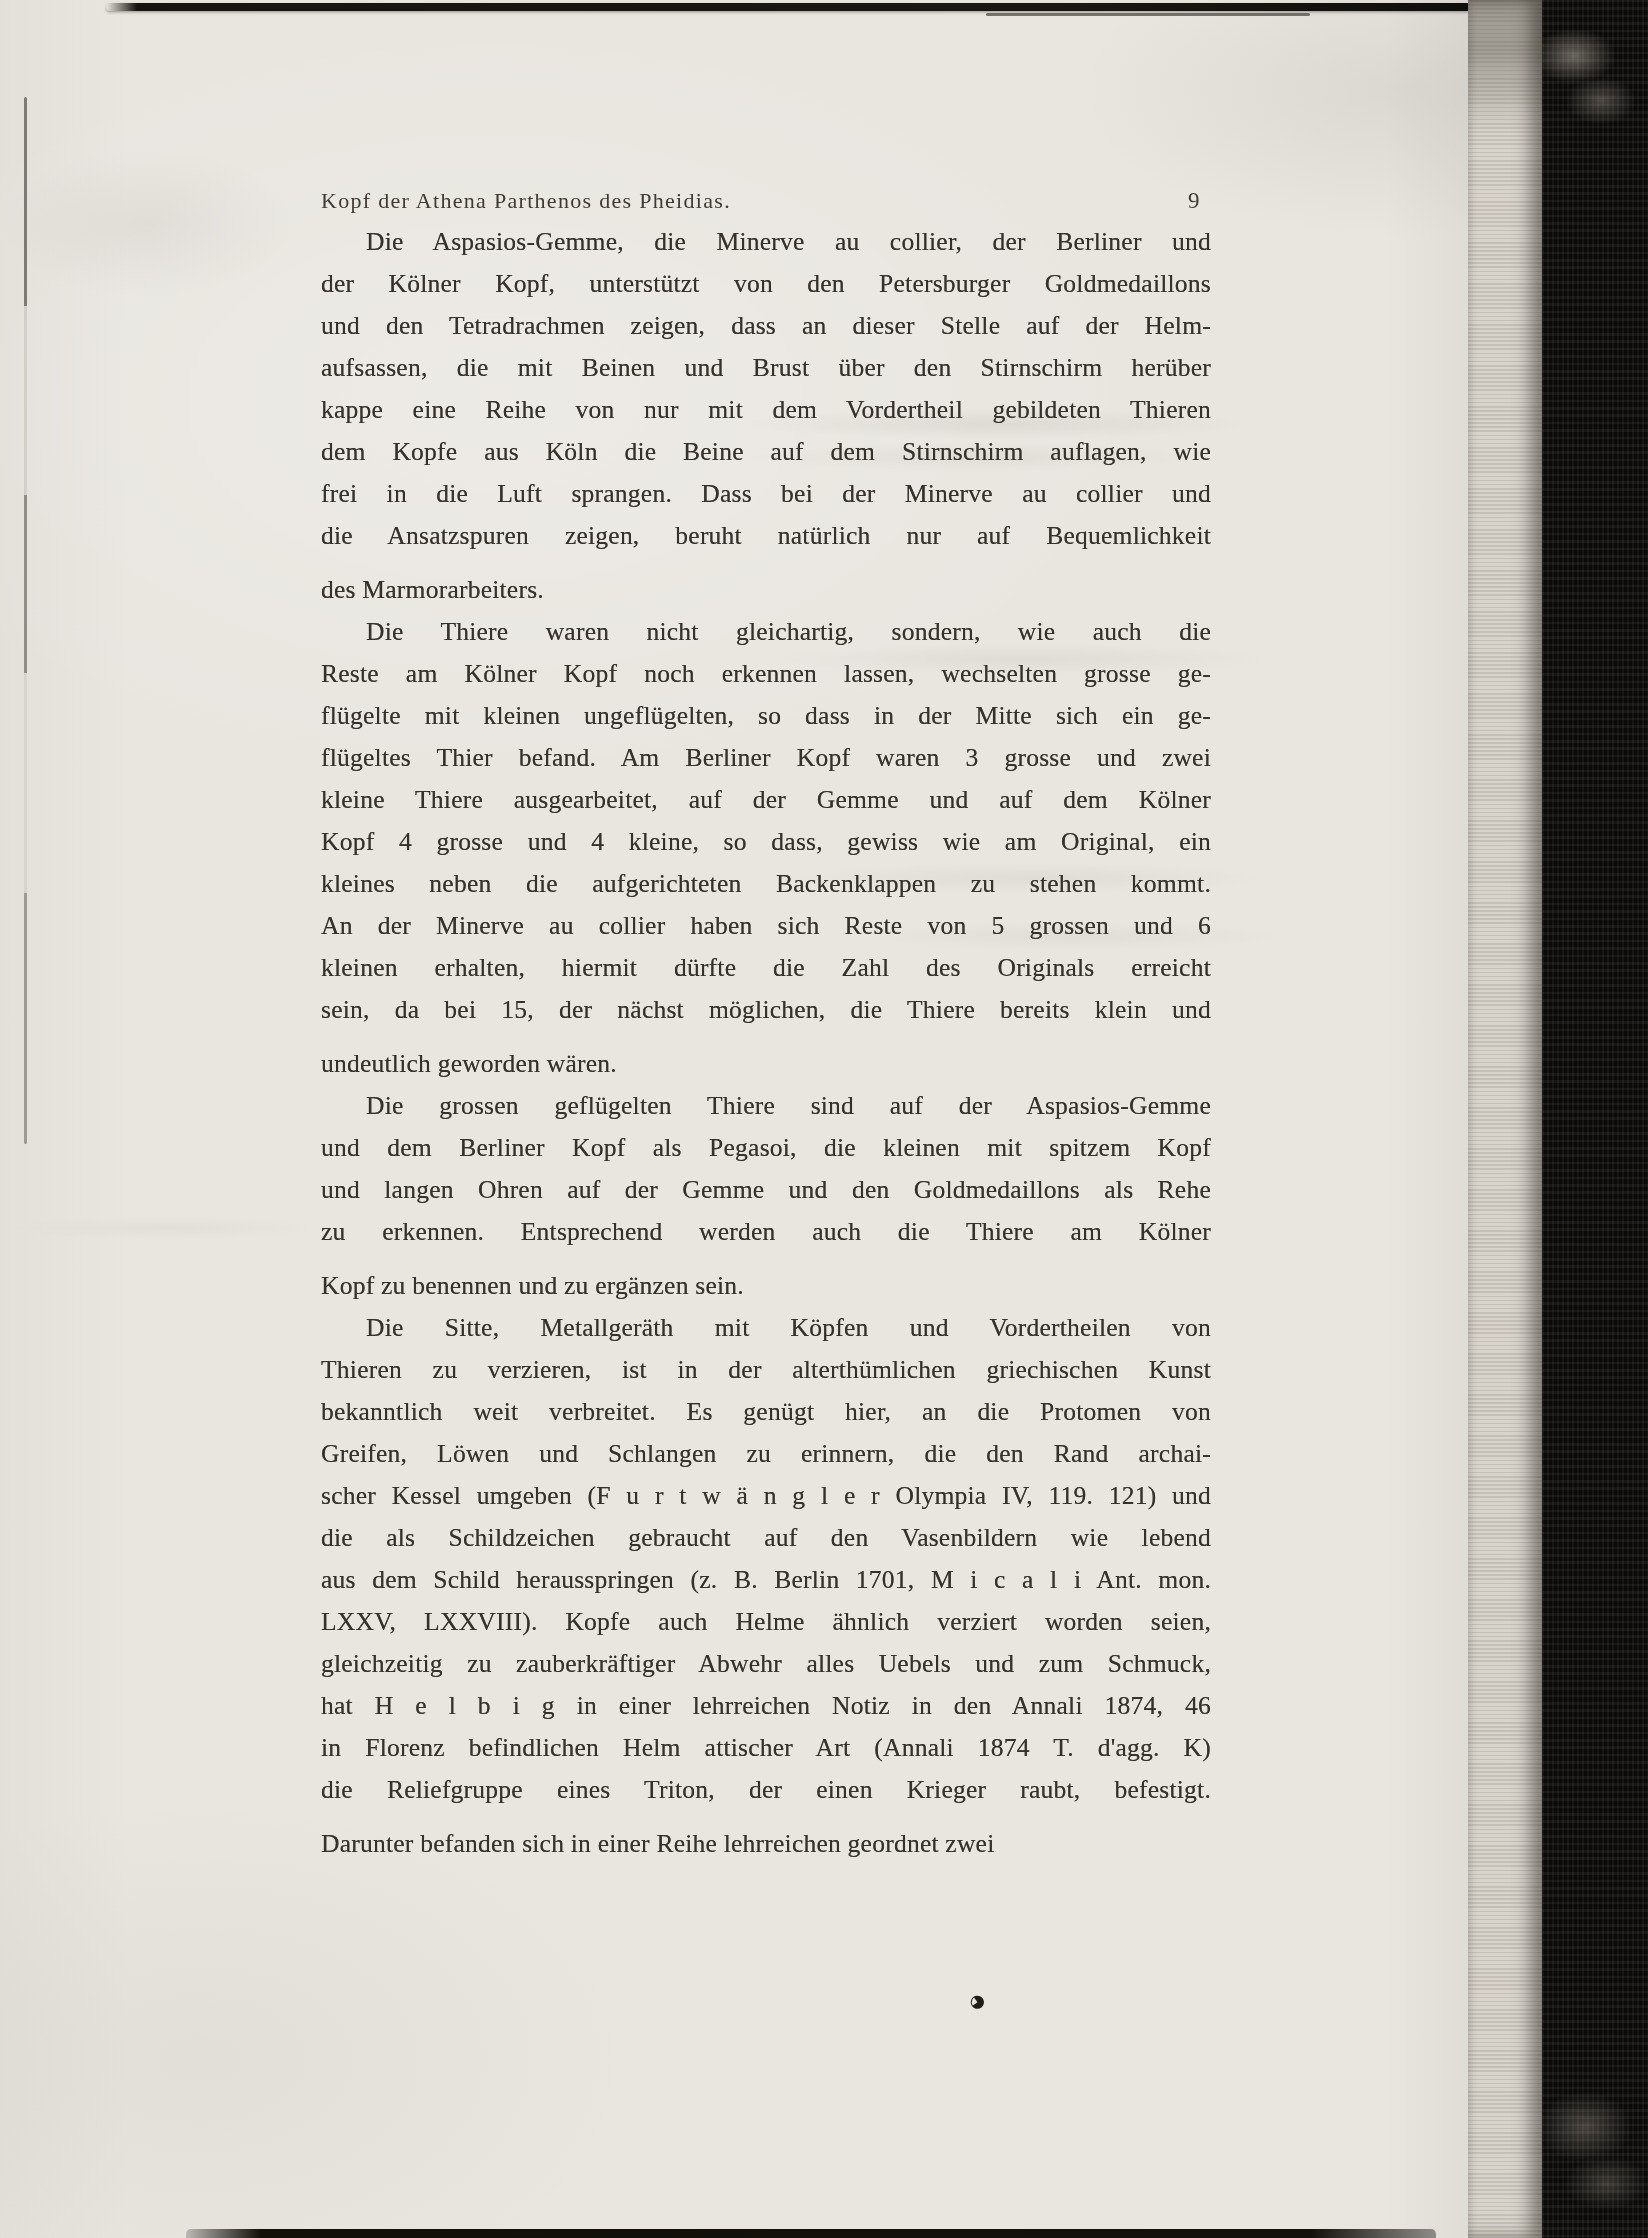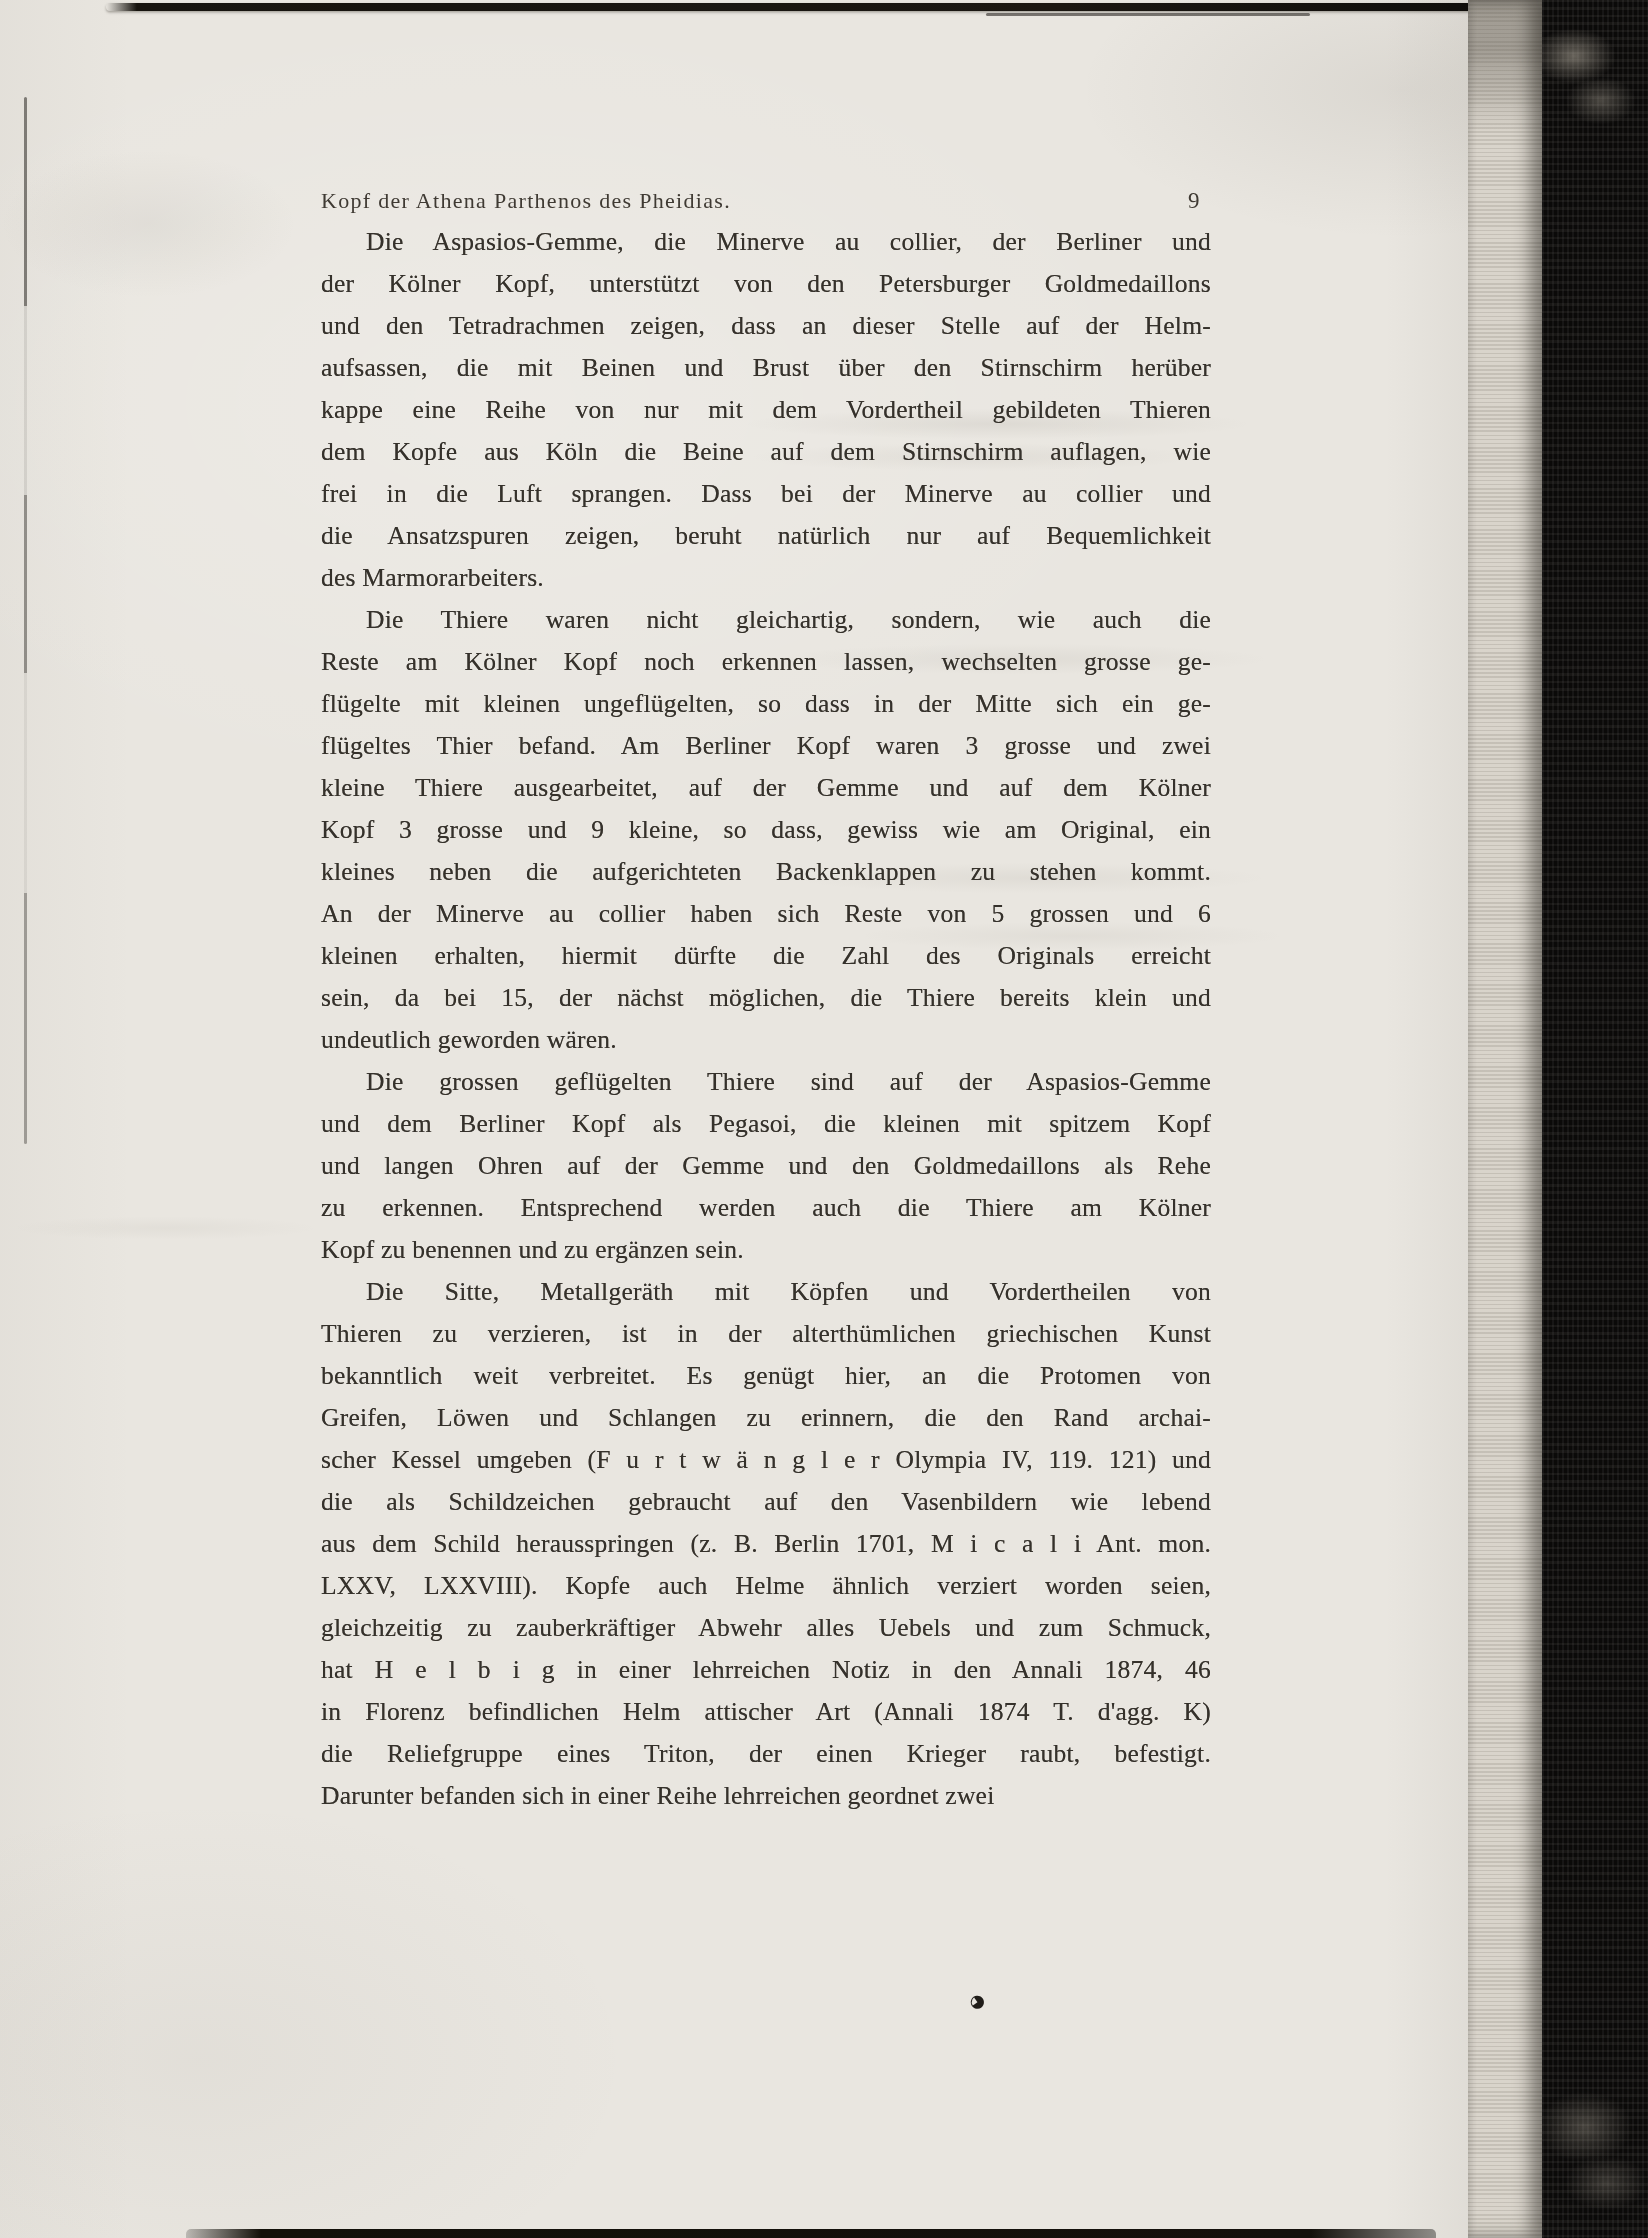--- a/index.html
+++ b/index.html
@@ -112,21 +112,21 @@
     color:var(--ink);
     letter-spacing:0.2px;
     text-shadow:0 0 0.4px rgba(53,49,43,0.65);
   }
   .paragraph{margin:0;}
   .line{
     text-align:justify;
     text-align-last:justify;
   }
   .line.first{text-indent:45px;}
-  .line.last{text-align-last:left;}
+  .line.last{text-align-last:left;margin-top:12px;}
 
   
   .printers-mark{
     position:absolute;left:969px;top:1991px;
     font-size:17.3px;color:#201d19;
     transform:rotate(-35deg);
     font-family:"DejaVu Sans",sans-serif;
   }
 </style>
 </head>
@@ -156,21 +156,21 @@
         <div class="line">frei in die Luft sprangen.  Dass bei der Minerve au collier und</div>
         <div class="line">die Ansatzspuren zeigen, beruht natürlich nur auf Bequemlichkeit</div>
         <div class="line last">des Marmorarbeiters.</div>
       </div>
       <div class="paragraph">
         <div class="line first">Die Thiere waren nicht gleichartig, sondern, wie auch die</div>
         <div class="line">Reste am Kölner Kopf noch erkennen lassen, wechselten grosse ge-</div>
         <div class="line">flügelte mit kleinen ungeflügelten, so dass in der Mitte sich ein ge-</div>
         <div class="line">flügeltes Thier befand.  Am Berliner Kopf waren 3 grosse und zwei</div>
         <div class="line">kleine Thiere ausgearbeitet, auf der Gemme und auf dem Kölner</div>
-        <div class="line">Kopf 3 grosse und 9 kleine, so dass, gewiss wie am Original, ein</div>
+        <div class="line">Kopf 4 grosse und 4 kleine, so dass, gewiss wie am Original, ein</div>
         <div class="line">kleines neben die aufgerichteten Backenklappen zu stehen kommt.</div>
         <div class="line">An der Minerve au collier haben sich Reste von 5 grossen und 6</div>
         <div class="line">kleinen erhalten, hiermit dürfte die Zahl des Originals erreicht</div>
         <div class="line">sein, da bei 15, der nächst möglichen, die Thiere bereits klein und</div>
         <div class="line last">undeutlich geworden wären.</div>
       </div>
       <div class="paragraph">
         <div class="line first">Die grossen geflügelten Thiere sind auf der Aspasios-Gemme</div>
         <div class="line">und dem Berliner Kopf als Pegasoi, die kleinen mit spitzem Kopf</div>
         <div class="line">und langen Ohren auf der Gemme und den Goldmedaillons als Rehe</div>

